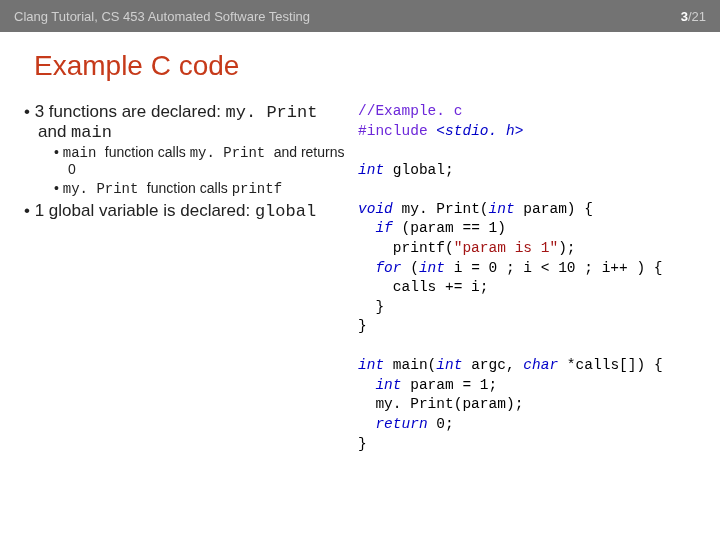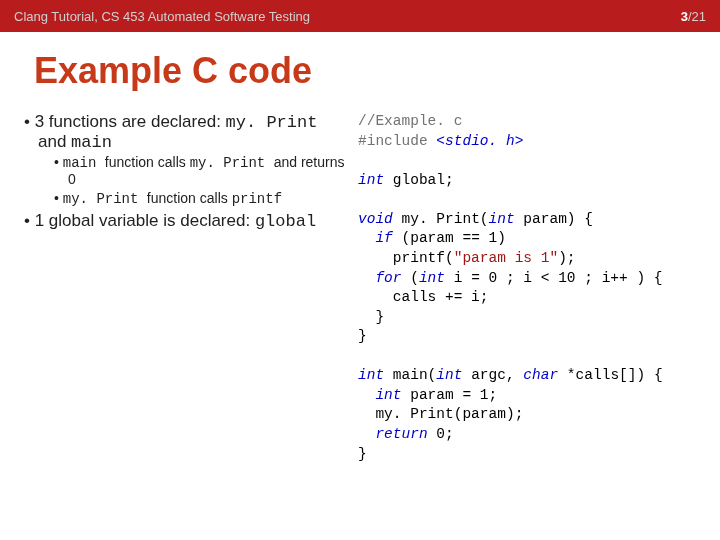--- a/index.html
+++ b/index.html
@@ -6,35 +6,35 @@
   body {
     width: 720px;
     height: 540px;
     background: #fff;
     font-family: Arial, Helvetica, sans-serif;
     overflow: hidden;
   }
   .topbar {
     width: 100%;
     height: 32px;
-    background: #b91c1c;
+    background: #737373;
     color: #d0d0d0;
     display: flex;
     justify-content: space-between;
     align-items: center;
     padding: 0 14px;
     font-size: 13px;
   }
   .topbar .pagenum b { color: #fff; }
   .slide {
     padding: 10px 20px 0 20px;
   }
   .title {
-    font-size: 36px;
-    font-weight: 700;
+    font-size: 28px;
+    font-weight: 400;
     color: #c63a1a;
     margin: 8px 0 20px 14px;
   }
   .cols {
     display: flex;
     gap: 8px;
   }
   .left {
     flex: 0 0 330px;
     font-size: 16px;
@@ -52,21 +52,21 @@
   ul.b1 > li { padding-left: 14px; text-indent: -14px; margin-bottom: 4px; font-size: 17px; }
   ul.b1 > li::before { content: "• "; }
   ul.b2 { list-style: none; padding-left: 16px; margin-top: 2px; }
   ul.b2 > li { padding-left: 14px; text-indent: -14px; margin-bottom: 3px; font-size: 14px; }
   ul.b2 > li::before { content: "• "; }
   ul.b3 { list-style: none; padding-left: 16px; margin-top: 2px; }
   ul.b3 > li { padding-left: 14px; text-indent: -14px; font-size: 12.5px; }
   ul.b3 > li::before { content: "• "; }
   .mono { font-family: "Courier New", Courier, monospace; margin-top: 36px; }
   .kw  { color: #0000c8; font-style: italic; }   
-  .pp  { color: #737373; }   
+  .pp  { color: #6d28d9; }   
   .str { color: #a31515; }   
 </style>
 </head>
 <body>
 
 <div class="topbar">
   <span>Clang Tutorial, CS 453 Automated Software Testing</span>
   <span class="pagenum">
     <b>3</b><span>/</span><span>21</span>
   </span>

